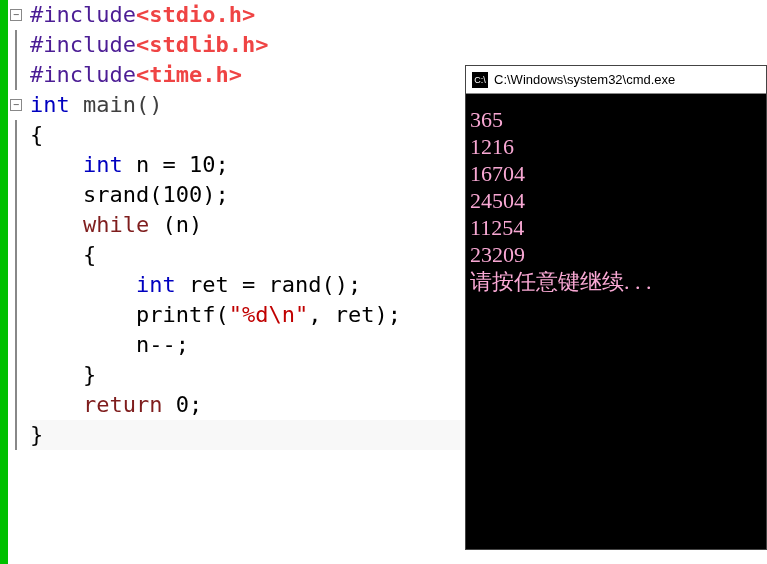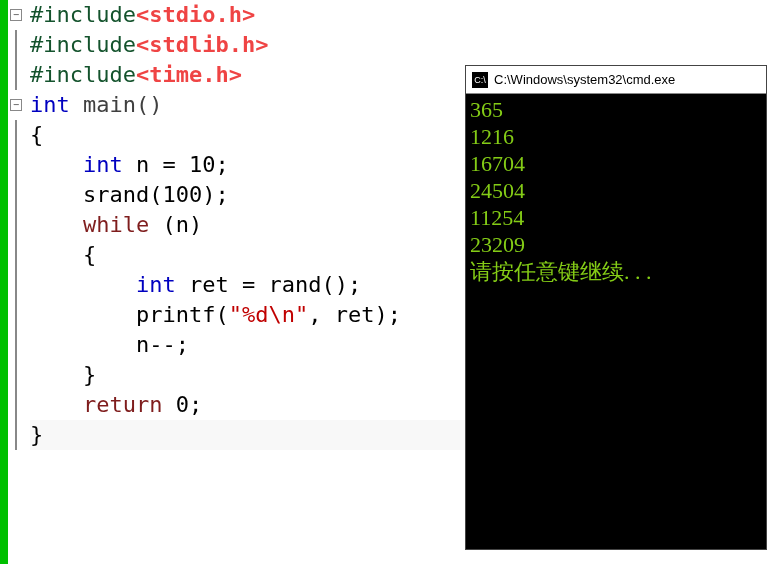--- a/index.html
+++ b/index.html
@@ -48,21 +48,21 @@
     background: #888;
   }
   .code {
     flex: 1;
     padding-left: 4px;
     font-size: 22px;
     line-height: 30px;
     white-space: pre;
     color: #000;
   }
-  .kw-inc   { color: #14532d; }
+  .kw-inc   { color: #4c1d95; }
   .kw-hdr   { color: #ef4444; font-weight: bold; }
   .kw-type  { color: #0000c0; }
   .kw-ctrl  { color: #7f1d1d; }
   .kw-str   { color: #c00000; }
   .kw-ident { color: #404040; }
   .current-line {
     background: #f8f8f8;
   }
 
   .console {
@@ -93,25 +93,25 @@
     background: #000;
     color: #fff;
     font-size: 9px;
     display: inline-flex;
     align-items: center;
     justify-content: center;
     margin-right: 6px;
   }
   .console-body {
     flex: 1;
-    color: #84cc16;
+    color: #f9a8d4;
     font-family: "SimSun", "NSimSun", serif;
     font-size: 22px;
     line-height: 27px;
-    padding: 2px 4px;
+    padding: 12px 4px;
     white-space: pre;
     overflow: hidden;
   }
   .watermark {
     position: absolute;
     bottom: 6px;
     right: 8px;
     font-family: Arial, sans-serif;
     font-size: 13px;
     color: #aaa;

